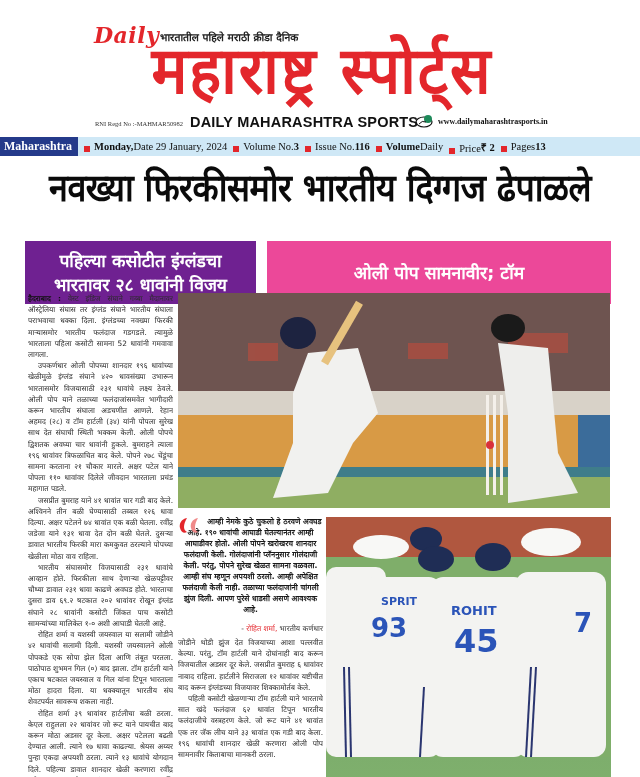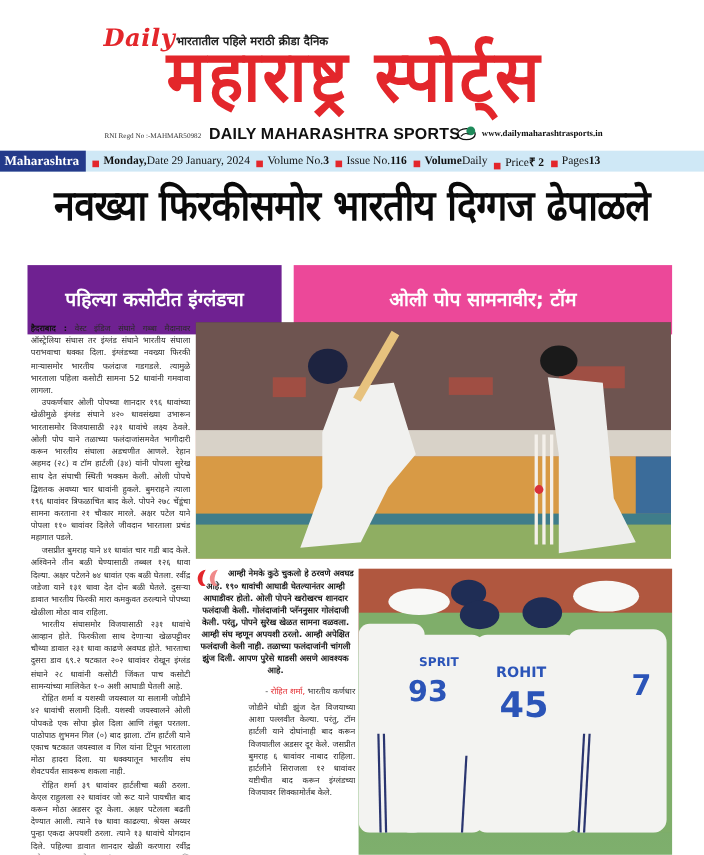--- a/index.html
+++ b/index.html
@@ -98,21 +98,21 @@
   .quote-text {
     font-size: 7.6px; line-height: 11px; font-weight: bold; color: #1a1a1a;
     text-indent: 28px; text-align: center;
   }
   .quote-attrib {
     margin-top: 8px; text-align: right; font-size: 7.4px; color: #333;
   }
   .quote-attrib .name { color: #e3262b; font-weight: normal; }
   .col-mid { left: 178px; top: 637px; width: 145px; height: 140px; overflow: hidden; }
   .col-mid p { text-indent: 10px; }
-  .col-mid p.cont { text-indent: 0; margin-left: 48px; }
+  .col-mid p.cont { text-indent: 0; }
 </style>
 </head>
 <body>
 
 <div class="masthead">
   <div class="daily-word">Daily</div>
   <div class="tagline">भारतातील पहिले मराठी क्रीडा दैनिक</div>
   <div class="brand-title">महाराष्ट्र स्पोर्ट्स</div>
   <div class="rni">RNI Regd No :-MAHMAR50982</div>
   <div class="english-name">DAILY MAHARASHTRA SPORTS</div>
@@ -158,20 +158,21 @@
         <b>13</b>
     </span>
   </div>
 </div>
 
 <h1 class="headline">नवख्या फिरकीसमोर भारतीय दिग्गज ढेपाळले</h1>
 
 <div class="subhead left">
   <div>
     <div>पहिल्या कसोटीत इंग्लंडचा</div>
+    <div>भारतावर २८ धावांनी विजय</div>
   </div>
 </div>
 <div class="subhead right">
   <div>
     <div>ओली पोप सामनावीर; टॉम</div>
   </div>
 </div>
 
 <div class="col-text col-left">
   <p class="first"><span class="dateline">हैदराबाद :</span> <span>वेस्ट इंडिज संघाने गब्बा मैदानावर ऑस्ट्रेलिया संघास तर इंग्लंड संघाने भारतीय संघाला पराभवाचा धक्का दिला. इंग्लंडच्या नवख्या फिरकी माऱ्यासमोर भारतीय फलंदाज गडगडले. त्यामुळे भारताला पहिला कसोटी सामना 52 धावांनी गमवावा लागला.</span></p>
@@ -216,20 +217,21 @@
     <path d="M20 2 C14 3 12 8 13 12 C14 16 17 18 20 16 C16 14 16 9 20 2 Z" fill="#f08a8a"></path>
   </svg>
   <p class="quote-text">आम्ही नेमके कुठे चुकलो हे ठरवणे अवघड आहे. १९० धावांची आघाडी घेतल्यानंतर आम्ही आघाडीवर होतो. ओली पोपने खरोखरच शानदार फलंदाजी केली. गोलंदाजांनी प्लॅननुसार गोलंदाजी केली. परंतु, पोपने सुरेख खेळत सामना वळवला. आम्ही संघ म्हणून अपयशी ठरलो. आम्ही अपेक्षित फलंदाजी केली नाही. तळाच्या फलंदाजांनी चांगली झुंज दिली. आपण पुरेसे धाडसी असणे आवश्यक आहे.</p>
   <div class="quote-attrib">
     <span>- </span><span class="name">रोहित शर्मा,</span><span> भारतीय कर्णधार</span>
   </div>
 </div>
 
 <div class="col-text col-mid">
   <p class="cont">जोडीने थोडी झुंज देत विजयाच्या आशा पल्लवीत केल्या. परंतु, टॉम हार्टली याने दोघांनाही बाद करून विजयातील अडसर दूर केले. जसप्रीत बुमराह ६ धावांवर नाबाद राहिला. हार्टलीने सिराजला १२ धावांवर यष्टीचीत बाद करून इंग्लंडच्या विजयावर शिक्कामोर्तब केले.</p>
+  <p>पहिली कसोटी खेळणाऱ्या टॉम हार्टली याने भारताचे सात खंदे फलंदाज ६२ धावांत टिपून भारतीय फलंदाजीचे वस्त्रहरण केले. जो रूट याने ४१ धावांत एक तर जॅक लीच याने ३३ धावांत एक गडी बाद केला. १९६ धावांची शानदार खेळी करणारा ओली पोप सामनावीर किताबाचा मानकरी ठरला.</p>
 </div>
 
 <div class="photo photo-team">
   <svg width="285" height="240" viewBox="0 0 285 240">
     <rect x="0" y="0" width="285" height="40" fill="#b0573f"></rect>
     <rect x="0" y="40" width="285" height="200" fill="#7fae6a"></rect>
     <g fill="#f3f3f1">
       <rect x="0" y="50" width="60" height="190" rx="10"></rect>
       <rect x="35" y="60" width="80" height="180" rx="12"></rect>
       <rect x="105" y="60" width="95" height="180" rx="12"></rect>

